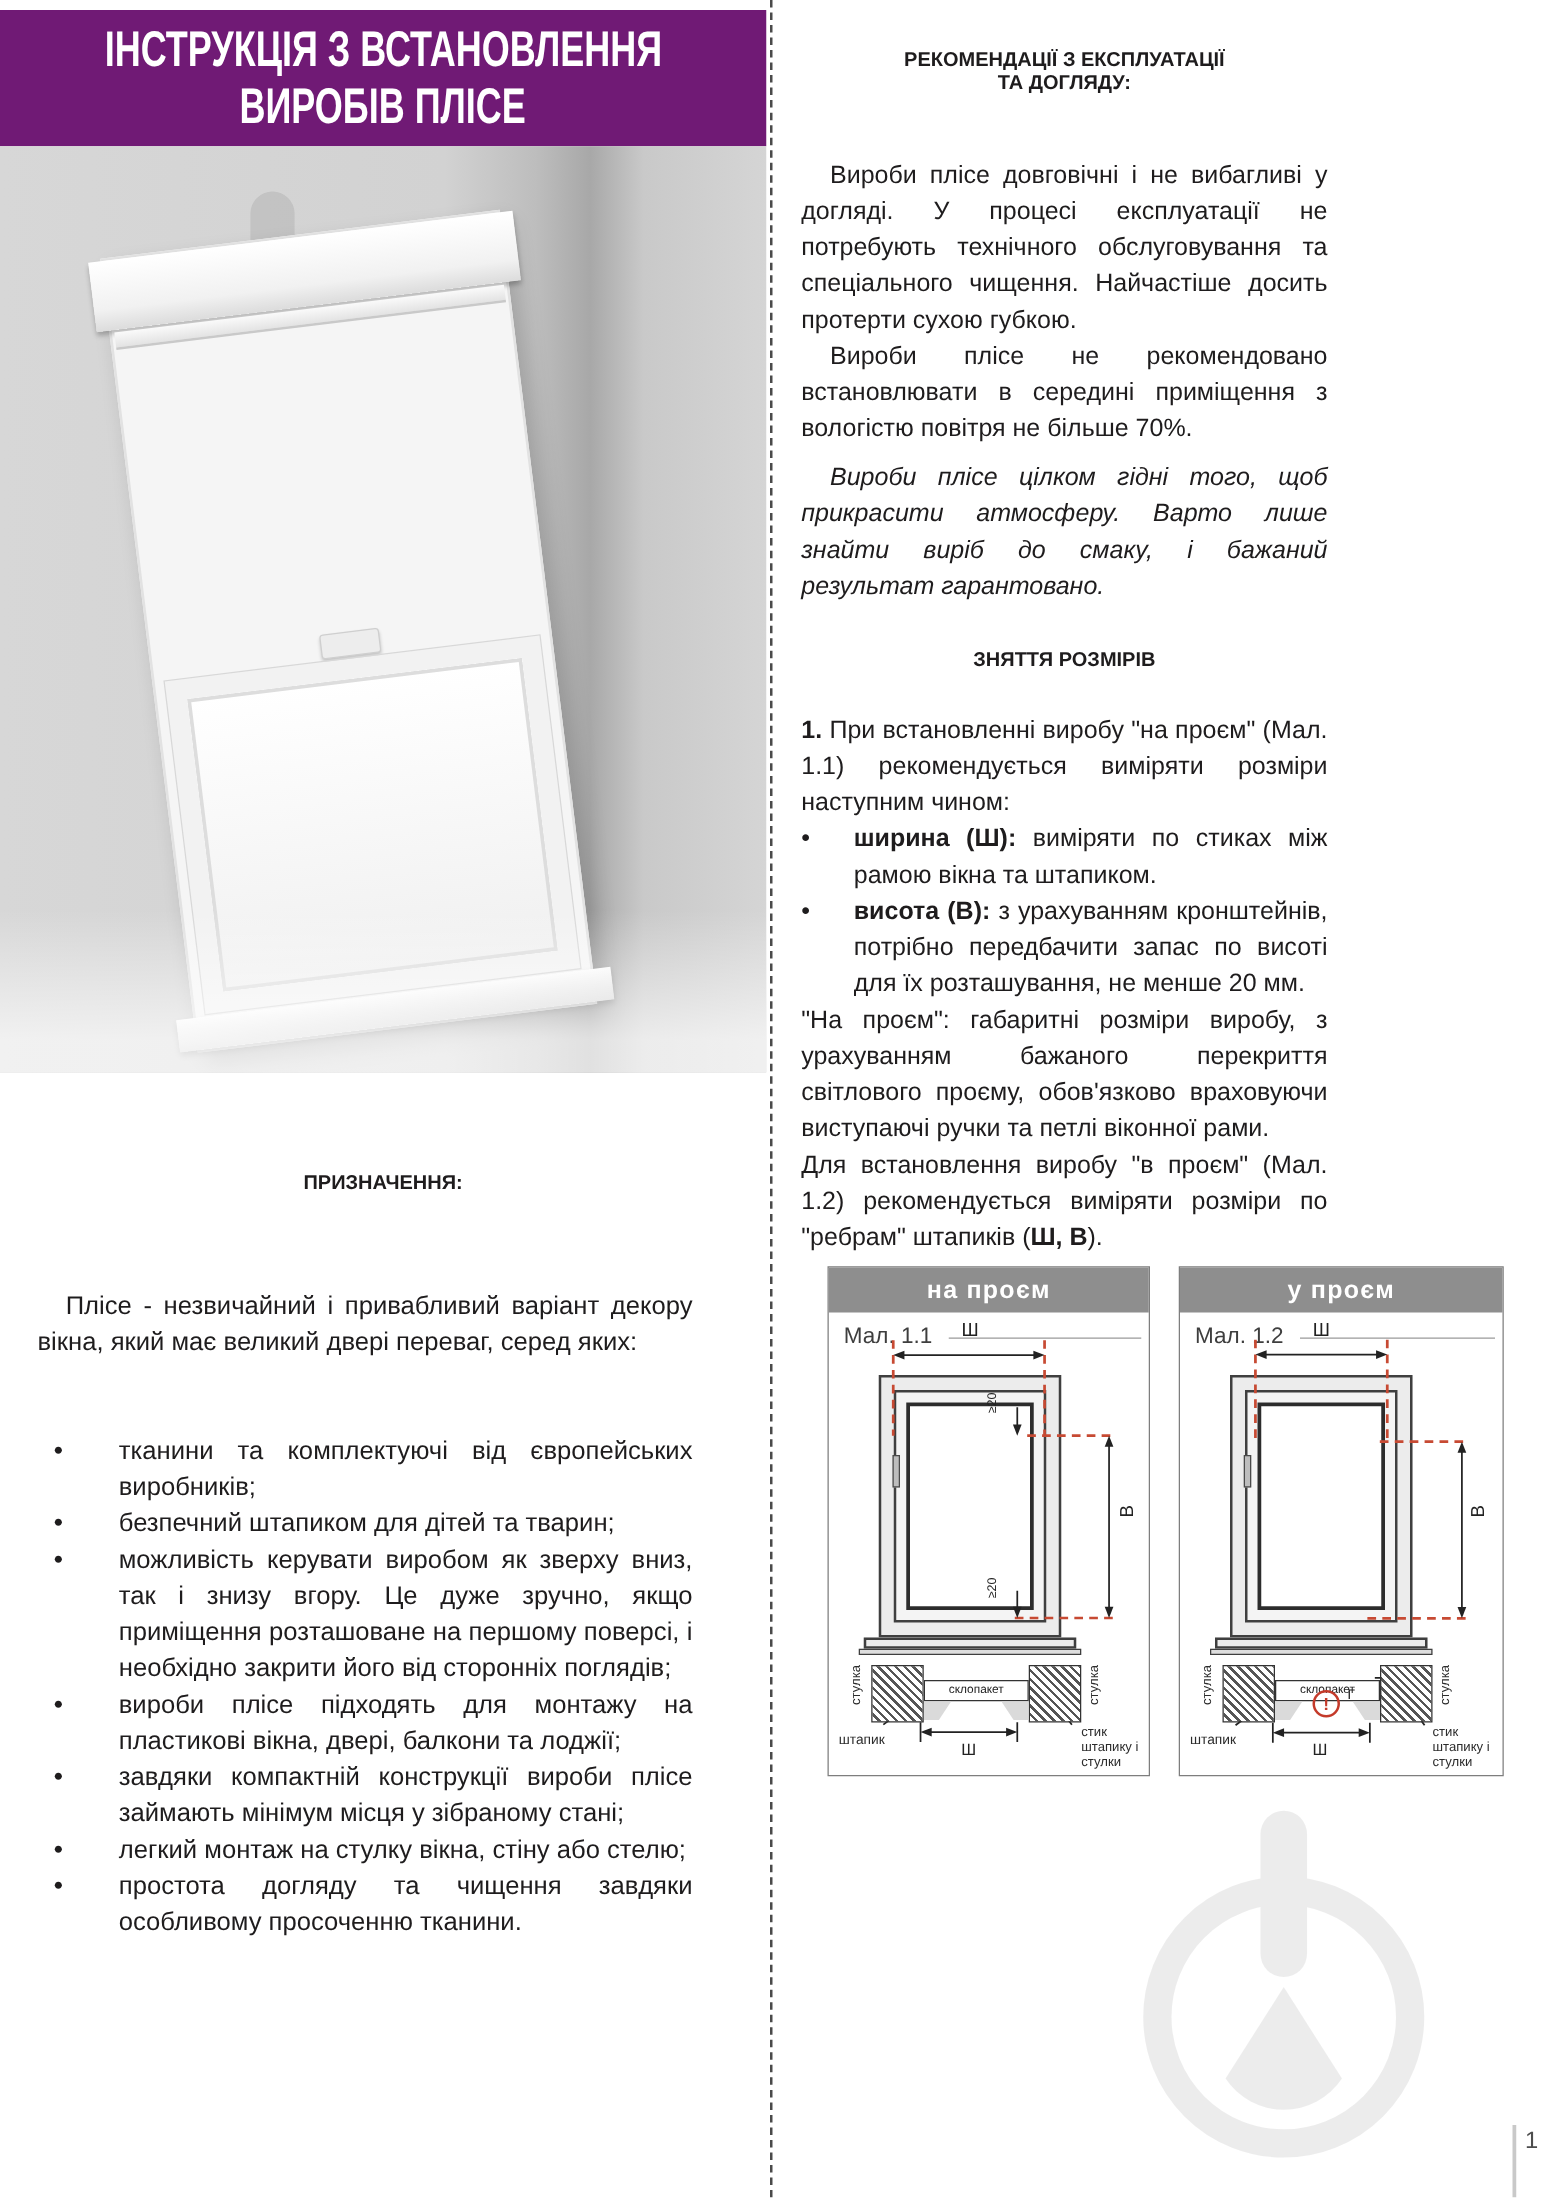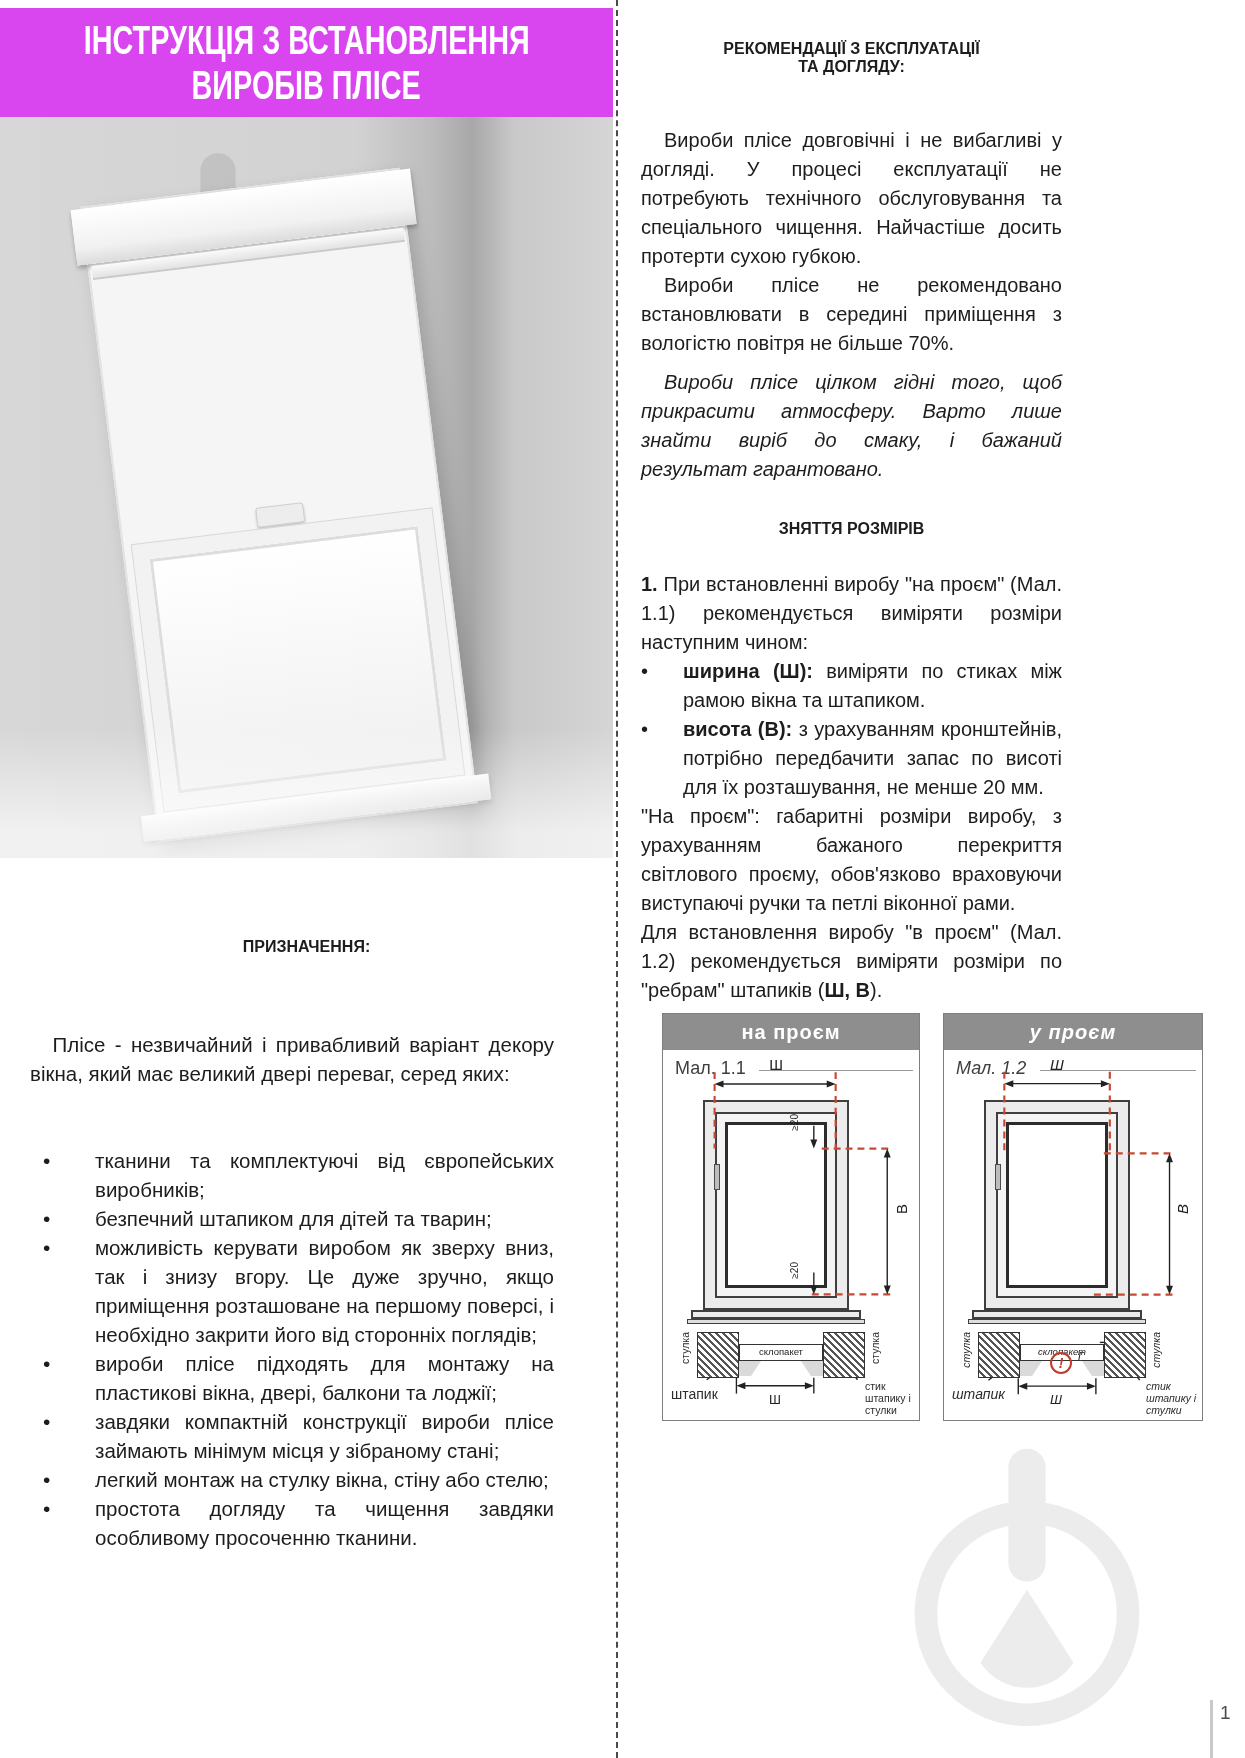--- a/index.html
+++ b/index.html
@@ -19,21 +19,21 @@
 
   
   .divider {
     position:absolute; left:616px; top:0; bottom:0; width:0;
     border-left:2px dashed #4a4a4a;
   }
 
   
   .left-header {
     position:absolute; left:0; top:8px; width:613px; height:109px;
-    background:#d946ef; display:flex; align-items:center; justify-content:center;
+    background:#701a75; display:flex; align-items:center; justify-content:center;
   }
   .left-header .cond > span { transform:scaleX(0.72); color:#ffffff; font-size:40px; line-height:1.12; }
 
   .photo {
     position:absolute; left:0; top:117px; width:613px; height:741px; overflow:hidden;
     background:
       linear-gradient(90deg, #d7d7d7 0%, #d2d2d2 58%, #bdbdbd 70%, #a8a8a8 77%, #c9c9c9 84%, #d5d5d5 100%);
   }
   .photo .floor {
     position:absolute; left:0; right:0; bottom:0; height:130px;
@@ -110,21 +110,21 @@
   .measure-list li { position:relative; padding-left:42px; font-size:20px; line-height:29px; text-align:justify; }
   .measure-list li::before { content:"•"; position:absolute; left:0; top:0; font-size:20px; }
   .bold { font-weight:bold; }
 
   
   .diagrams { position:relative; margin:8px 0 0 40px; display:flex; gap:23px; z-index:2; }
   .dg {
     position:relative; width:258px; height:408px;
     background:#ffffff; border:1px solid #7e7e7e;
   }
-  .dg.w2 { width:260px;font-style:italic; }
+  .dg.w2 { width:260px; }
   .dg-band {
     position:absolute; left:0; top:0; right:0; height:36px; background:#8e8e8e;
     display:flex; align-items:center; justify-content:center;
   }
   .dg-band span { color:#ffffff; font-weight:bold; font-size:20px; letter-spacing:1px; }
   .dg-fig { position:absolute; left:12px; top:44px; font-size:18px; color:#3e3e3e; }
   .dg-figline { position:absolute; left:96px; right:6px; top:56px; border-top:1px solid #9a9a9a; }
 
   .d-frame { position:absolute; left:40px; top:86px; width:146px; height:210px; background:#ececec; border:2px solid #3f3f3f; }
   .d-sash  { position:absolute; left:10px; top:10px; right:10px; bottom:10px; background:#f4f4f4; border:2px solid #3f3f3f; }
@@ -143,21 +143,21 @@
   .cs-sash { position:absolute; top:318px; width:42px; height:46px; border:1px solid #333;
              background:repeating-linear-gradient(45deg,#ffffff 0 3px,#555555 3px 5px); }
   .cs-l { left:34px; } .cs-r { left:160px; }
   .cs-glass { position:absolute; left:76px; top:330px; width:84px; height:17px; background:#fff;
               border:1.5px solid #333; font-size:9.5px; text-align:center; line-height:14px; color:#222; }
   .cs-bead { position:absolute; top:347px; width:22px; height:15px; background:#dadada; }
   .cs-bead.bl { left:76px; clip-path:polygon(0 0,100% 0,55% 100%,0 100%); }
   .cs-bead.br { left:138px; clip-path:polygon(0 0,100% 0,100% 100%,45% 100%); }
   .cs-vlabel { position:absolute; font-size:10.5px; color:#2c2c2c; writing-mode:vertical-rl; transform:rotate(180deg); }
   .cs-vl { left:16px; top:318px; } .cs-vr { left:206px; top:318px; }
-  .cs-bead-label { position:absolute; left:8px; top:372px; font-size:14px; color:#2c2c2c; }
+  .cs-bead-label { position:absolute; left:8px; top:372px; font-size:11px; color:#2c2c2c; }
   .cs-joint { position:absolute; left:202px; top:366px; width:56px; font-size:10.5px; line-height:1.15; color:#2c2c2c; }
   .cs-wlabel { position:absolute; left:106px; top:378px; font-size:13px; color:#222; }
 
   .warn-circle { position:absolute; left:106px; top:338px; width:22px; height:22px; border:2px solid #c43a2a;
                  border-radius:50%; color:#c43a2a; font-weight:bold; font-size:14px; text-align:center; line-height:18px; }
   .depth-label { position:absolute; left:134px; top:336px; font-size:11px; color:#222; }
 
   .dg svg.overlay { position:absolute; left:0; top:0; width:100%; height:100%; }
 
   

